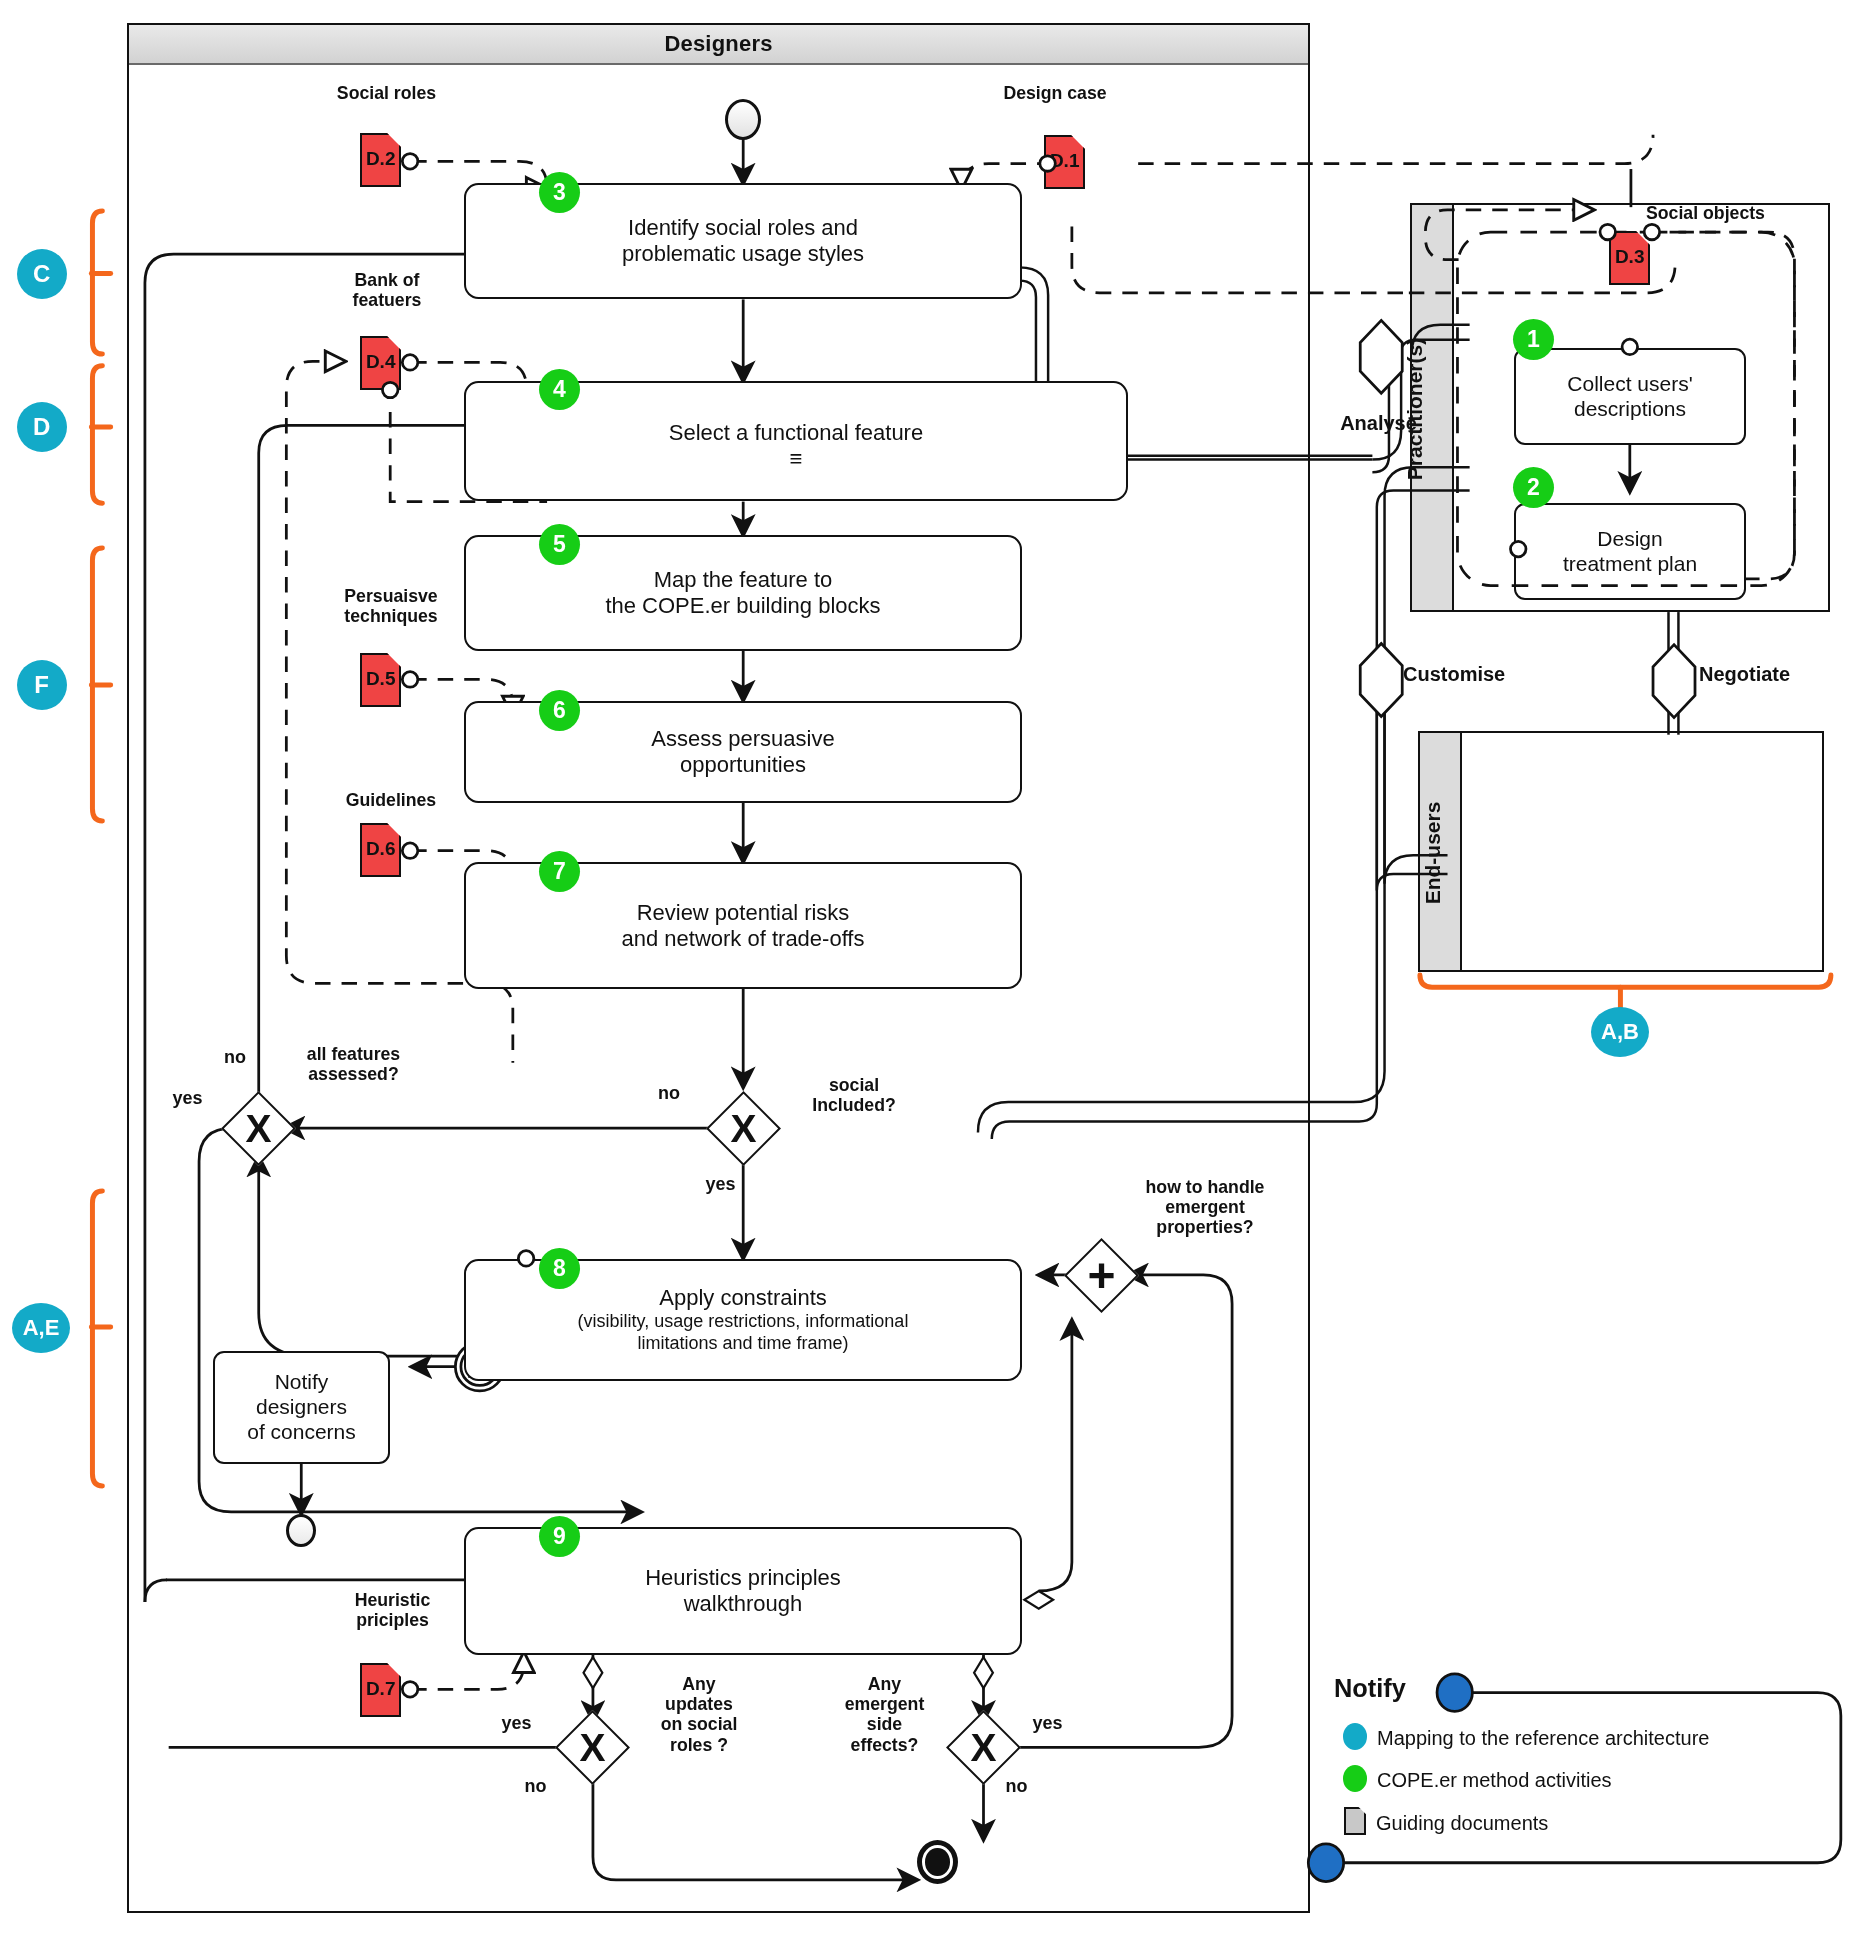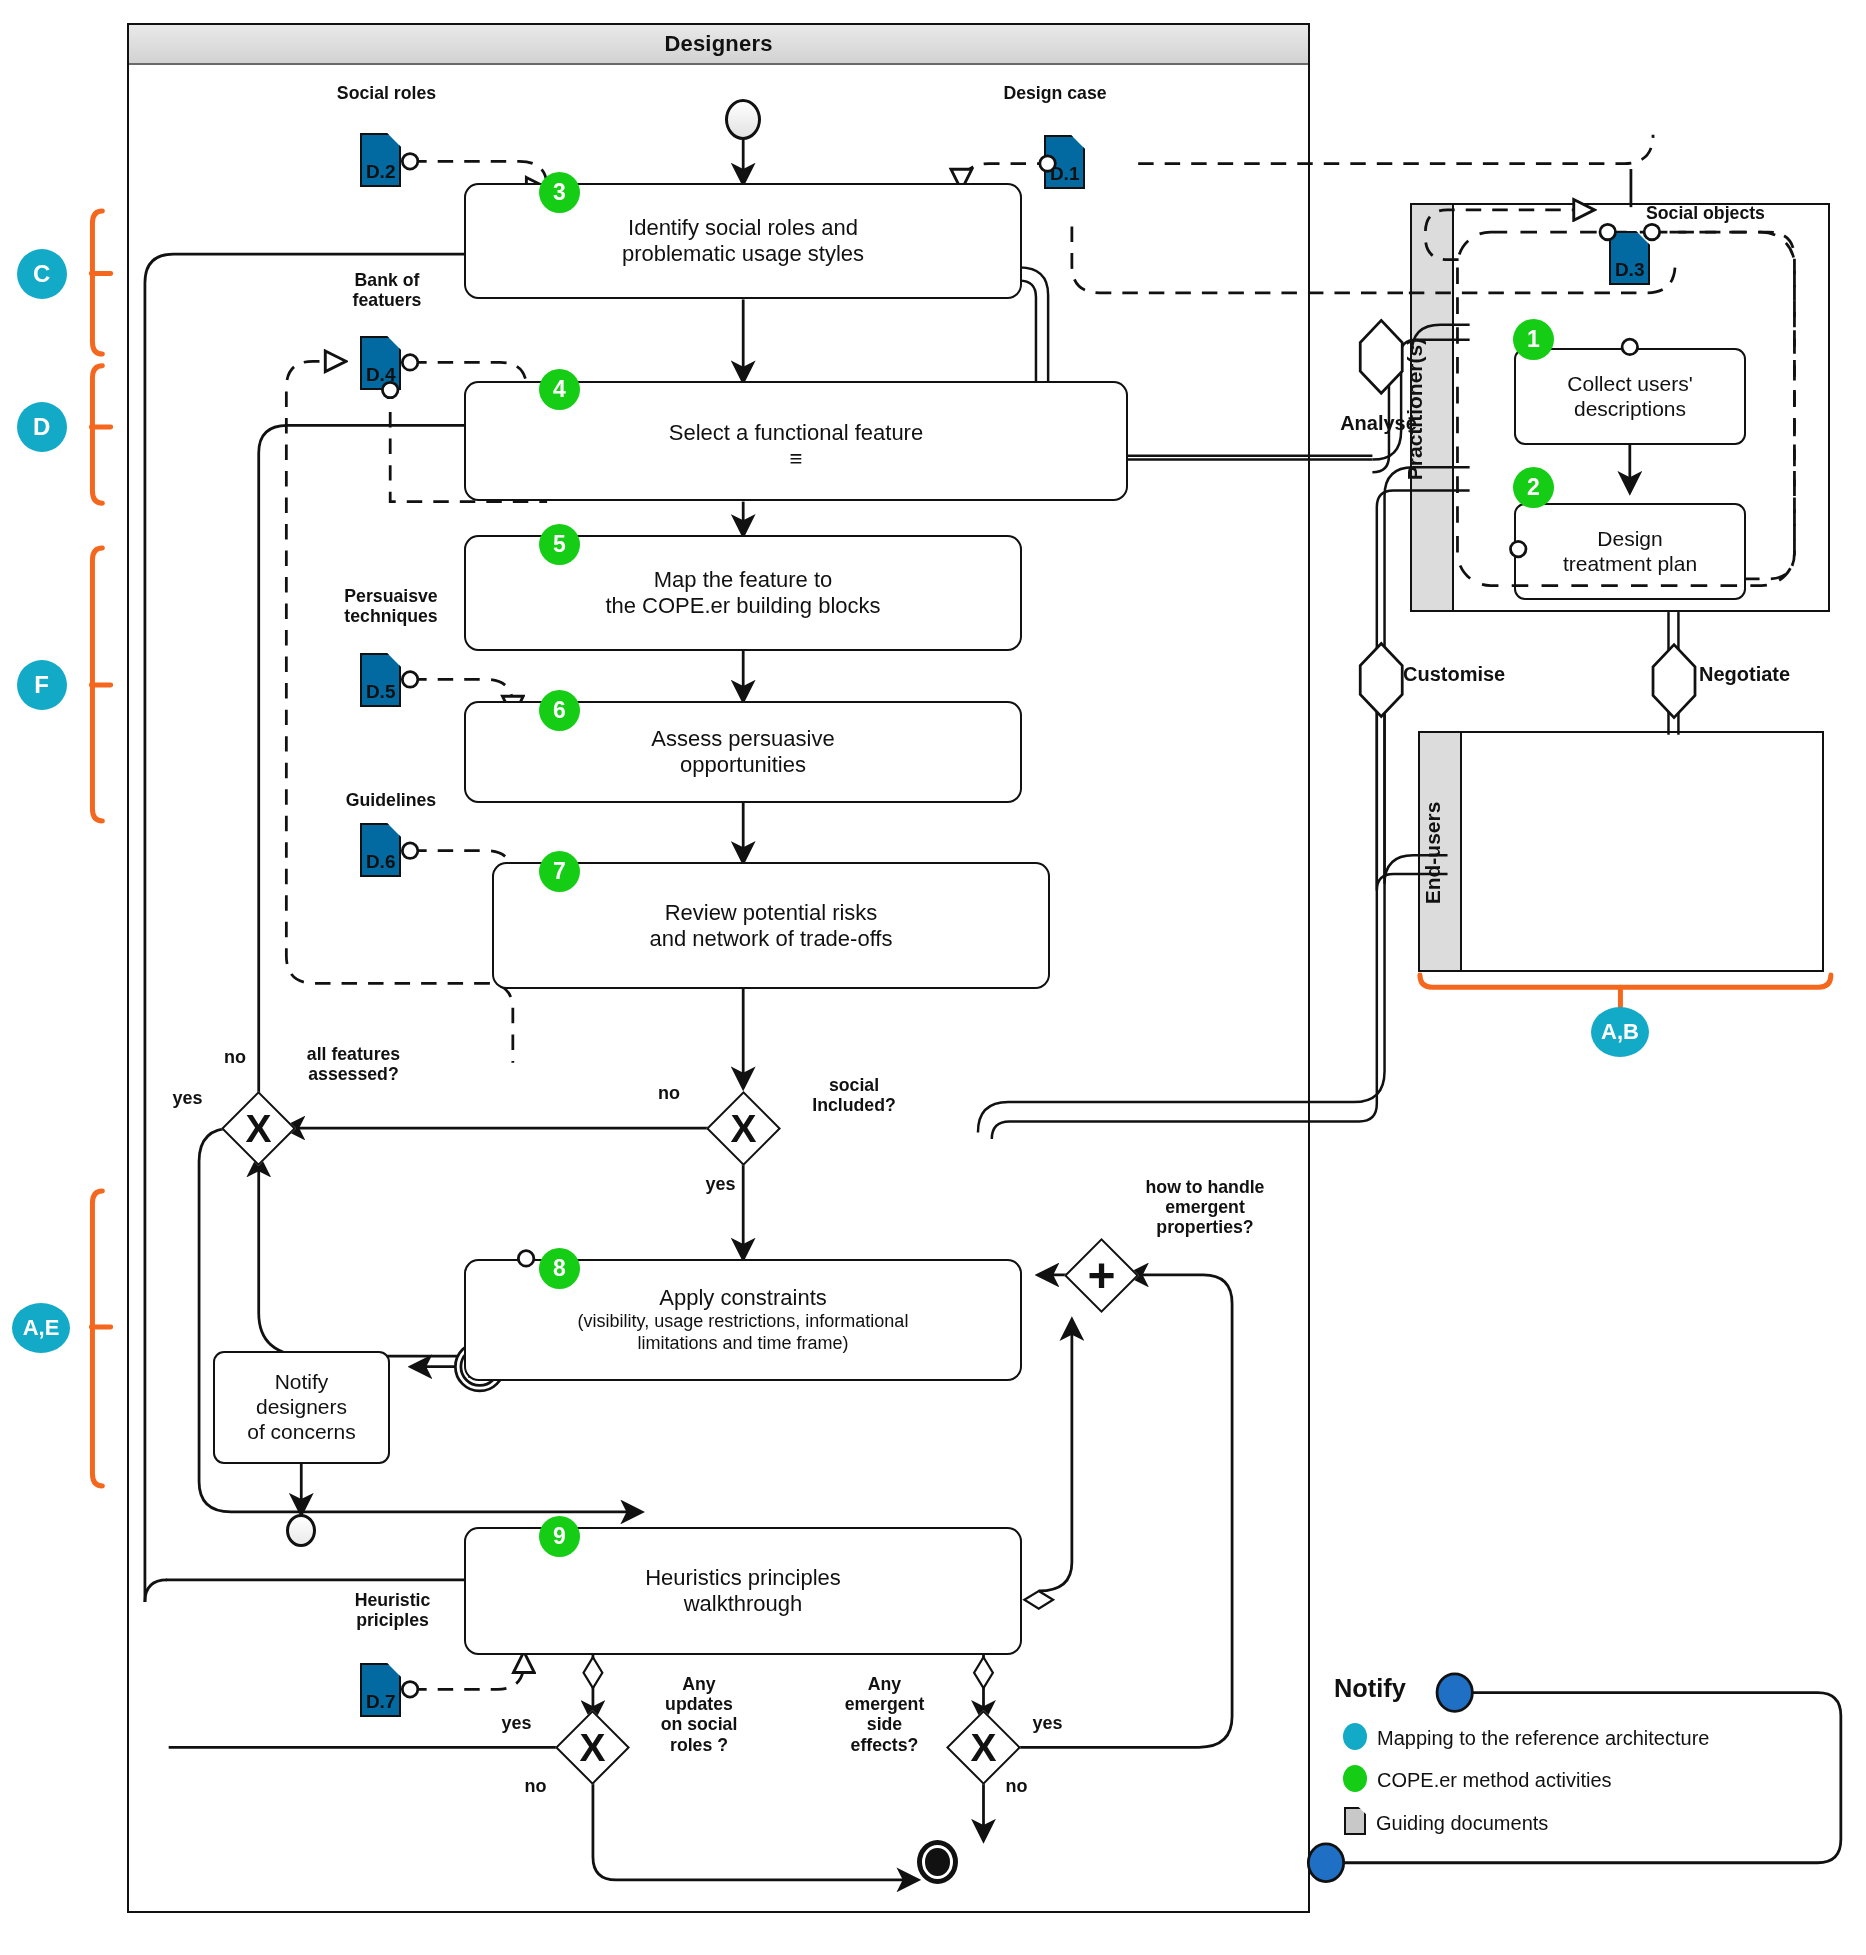--- a/index.html
+++ b/index.html
@@ -34,24 +34,24 @@
   
   .badge{position:absolute;width:41px;height:41px;border-radius:50%;
     background:#16cd16;color:#fff;font-weight:bold;font-size:23px;
     display:flex;align-items:center;justify-content:center;z-index:6;}
 
   
   .cmark{position:absolute;border-radius:50%;background:#13aac8;color:#fff;
     font-weight:bold;display:flex;align-items:center;justify-content:center;}
 
   
-  .doc{position:absolute;width:41px;height:54px;background:#0369a1;
+  .doc{position:absolute;width:41px;height:54px;background:#ef4444;
     border:2.2px solid #111;box-sizing:border-box;
     clip-path:polygon(0 0, 66% 0, 100% 26%, 100% 100%, 0 100%);
-    display:flex;align-items:flex-end;justify-content:flex-start;}
+    display:flex;align-items:center;justify-content:flex-start;}
   .doc b{font-size:19px;color:#111;padding:0 0 2.2px 3.9px;font-weight:bold;}
 
   
   .lbl{position:absolute;font-weight:bold;font-size:17.7px;color:#111;
     text-align:center;line-height:1.14;white-space:pre-line;}
   .lbl.yn{font-size:18px;}
 
   
   .gw{position:absolute;width:53px;height:53px;background:#fff;border:2.2px solid #111;
       transform:rotate(45deg);box-sizing:border-box;}
@@ -313,21 +313,21 @@
     <div>the COPE.er building blocks</div>
   </div>
   <div class="badge" style="left:539px;top:524px;">5</div>
 
   <div class="task" style="left:464px;top:701px;width:558px;height:102px;">
     <div>Assess persuasive</div>
     <div>opportunities</div>
   </div>
   <div class="badge" style="left:539px;top:690px;">6</div>
 
-  <div class="task" style="left:464px;top:862px;width:558px;height:127px;margin-left:28px;">
+  <div class="task" style="left:464px;top:862px;width:558px;height:127px;">
     <div>Review potential risks</div>
     <div>and network of trade-offs</div>
   </div>
   <div class="badge" style="left:539px;top:851px;">7</div>
 
   <div class="task" style="left:464px;top:1259px;width:558px;height:122px;">
     <div>Apply constraints</div>
     <div class="sub">(visibility, usage restrictions, informational</div>
     <div class="sub">limitations and time frame)</div>
   </div>

